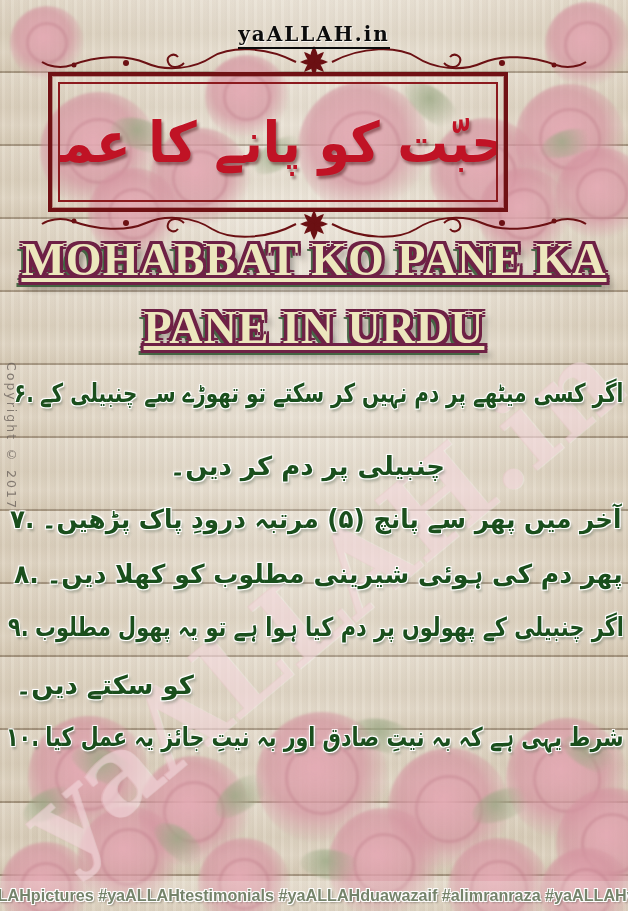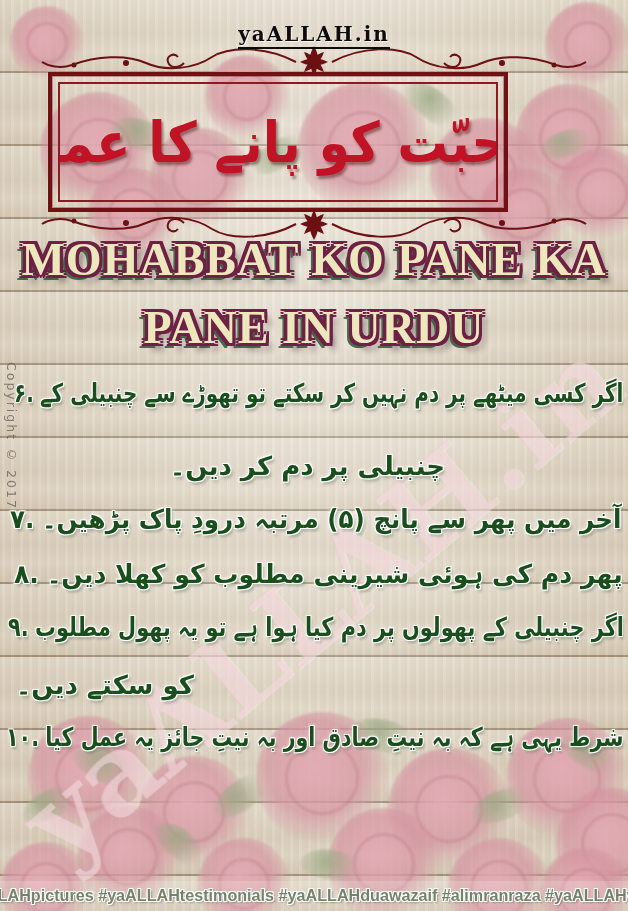--- a/index.html
+++ b/index.html
@@ -33,21 +33,21 @@
   .callig-box{position:absolute;left:48px;top:72px;width:460px;height:140px;
     border:4px solid #701114;z-index:5;box-sizing:border-box;
     box-shadow:0 0 0 1px rgba(112,17,20,.35) inset;}
   .callig-inner{position:absolute;inset:6px;border:2px solid #8c1a1e;
     display:flex;align-items:center;justify-content:center;overflow:hidden;}
   .callig-text{white-space:nowrap;direction:rtl;font-weight:bold;font-size:56px;
     color:#c01325;transform-origin:center;
     text-shadow:2px 3px 3px rgba(60,0,5,.45), 0 0 2px rgba(255,255,255,.4);}
   
   .title{position:absolute;top:228px;left:0;right:0;text-align:center;z-index:5;
-    font-family:"Liberation Serif",serif;font-weight:bold;color:#ece7bd;}
+    font-family:"Liberation Serif",serif;font-weight:bold;color:#ece7bd;text-decoration:underline;}
   .title .t1{font-size:46px;letter-spacing:1px;line-height:64px;}
   .title .t2{font-size:46px;letter-spacing:1px;line-height:60px;margin-top:6px;}
   .title div{
     text-shadow:
       -3px -3px 0 #6e2145, 3px -3px 0 #6e2145, -3px 3px 0 #6e2145, 3px 3px 0 #6e2145,
       -3px 0 0 #6e2145, 3px 0 0 #6e2145, 0 -3px 0 #6e2145, 0 3px 0 #6e2145,
       -5px 5px 0 rgba(47,86,49,.85), 6px 7px 6px rgba(0,0,0,.38);}
   
   .urdu-row{position:absolute;z-index:5;height:58px;overflow:visible;}
   .fit{display:inline-flex;align-items:flex-start;gap:8px;white-space:nowrap;

